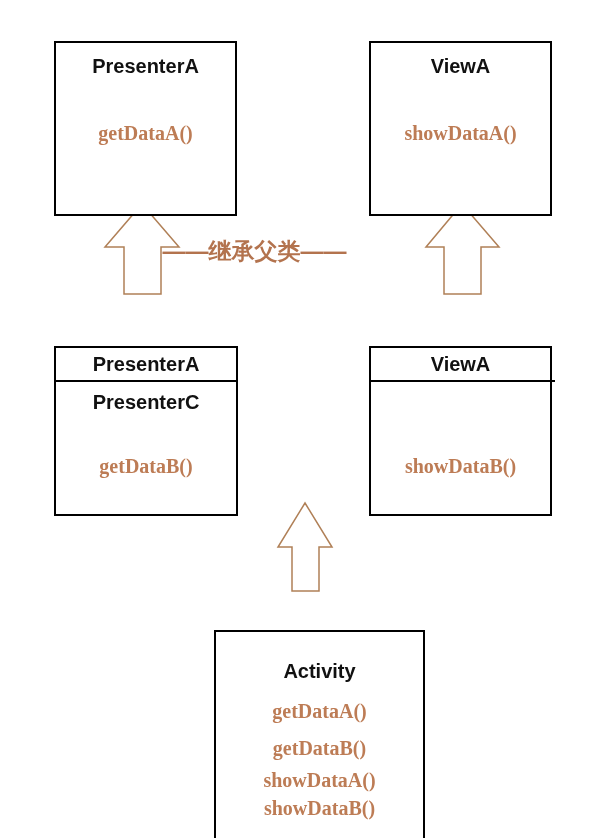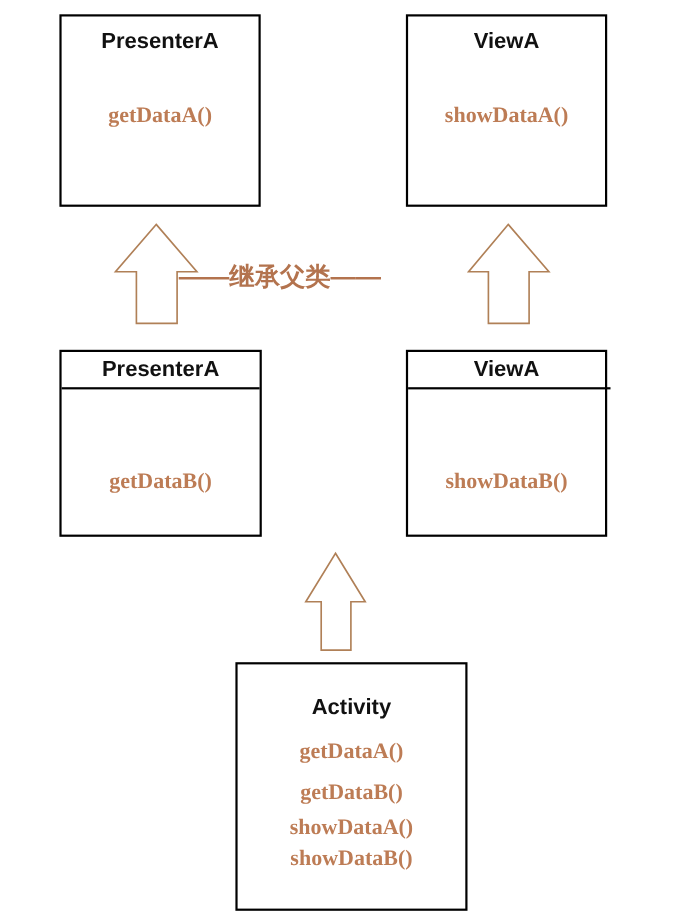--- a/index.html
+++ b/index.html
@@ -16,20 +16,21 @@
     width:613px;height:838px;
     background:var(--bg);
     font-family:"Liberation Sans", sans-serif;
     overflow:hidden;
   }
   .class-box{
     position:absolute;
     box-sizing:border-box;
     background:var(--bg);
     border:2px solid var(--box-border);
+    margin-top:28px;
   }
   .line{
     position:absolute;
     left:0;right:0;
     text-align:center;
     font-weight:bold;
     font-size:20px;
     line-height:24px;
     white-space:nowrap;
   }
@@ -89,20 +90,21 @@
     <div class="line method" style="top:78px">getDataA()</div>
   </div>
 
   <div class="class-box" id="box-view-a">
     <div class="line title" style="top:11px">ViewA</div>
     <div class="line method" style="top:78px">showDataA()</div>
   </div>
 
   <div class="class-box" id="box-presenter-c">
     <div class="compartment-header">PresenterA</div>
+    <div class="line title" style="top:42px">PresenterC</div>
     <div class="line method" style="top:106px">getDataB()</div>
   </div>
 
   <div class="class-box" id="box-view-c">
     <div class="compartment-header">ViewA</div>
     <div class="divider-overflow"></div>
     <div class="line method" style="top:106px">showDataB()</div>
   </div>
 
   <div class="class-box" id="box-activity">

